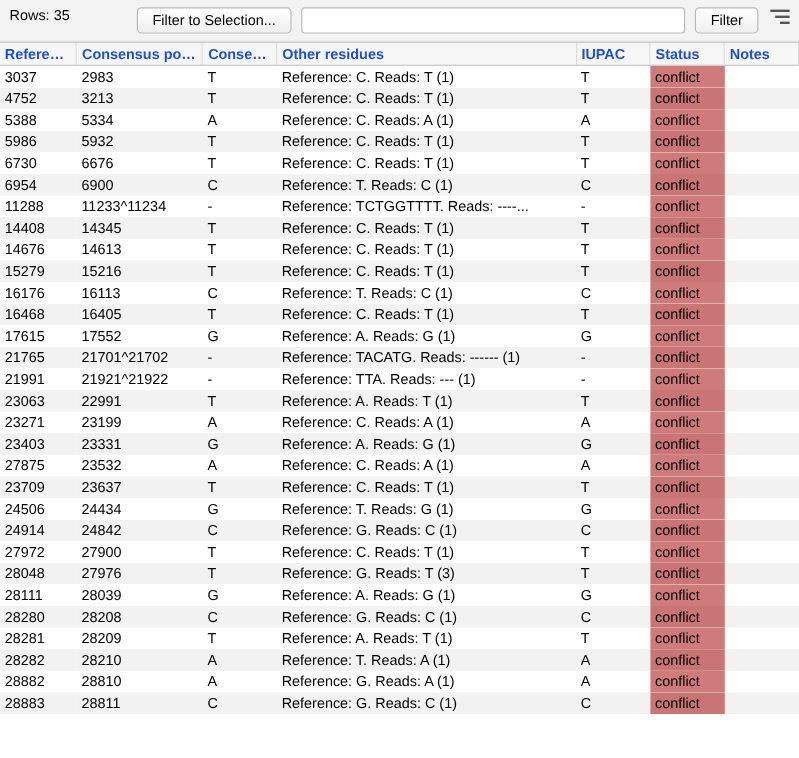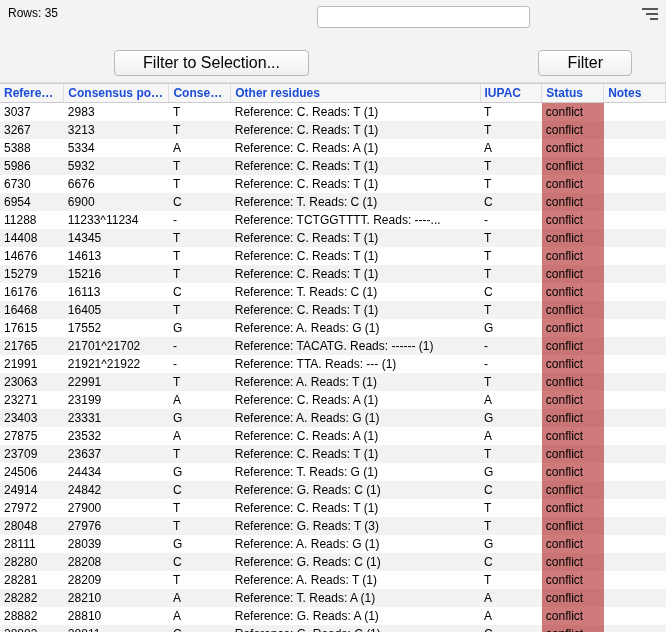--- a/index.html
+++ b/index.html
@@ -15,28 +15,27 @@
     display: flex;
     align-items: flex-start;
     gap: 8px;
     padding: 6px 8px;
     background: #f3f3f3;
     border-bottom: 1px solid #ddd;
   }
   .rows-label { font-size: 12px; }
   .spacer { flex: 0 0 40px; }
   .btn {
-    font-size: 16px;
-    padding: 3px 28px;
+    font-size: 12px;
+    padding: 3px 12px;
     border: 1px solid #bbb;
     border-radius: 4px;
     background: linear-gradient(#fff,#f0f0f0);
     cursor: pointer;
     white-space: nowrap;
-    margin-top: 44px;
   }
   .search {
     flex: 1;
     height: 22px;
     border: 1px solid #bbb;
     border-radius: 3px;
     padding: 2px 6px;
     font-size: 12px;
     background: #fff;
   }
@@ -131,21 +130,21 @@
         <tr>
           <td>3037</td>
           <td>2983</td>
           <td>T</td>
           <td>Reference: C. Reads: T (1)</td>
           <td>T</td>
           <td class="status-cell">conflict</td>
           <td></td>
         </tr>
         <tr>
-          <td>3267</td>
+          <td>4752</td>
           <td>3213</td>
           <td>T</td>
           <td>Reference: C. Reads: T (1)</td>
           <td>T</td>
           <td class="status-cell">conflict</td>
           <td></td>
         </tr>
         <tr>
           <td>5388</td>
           <td>5334</td>

